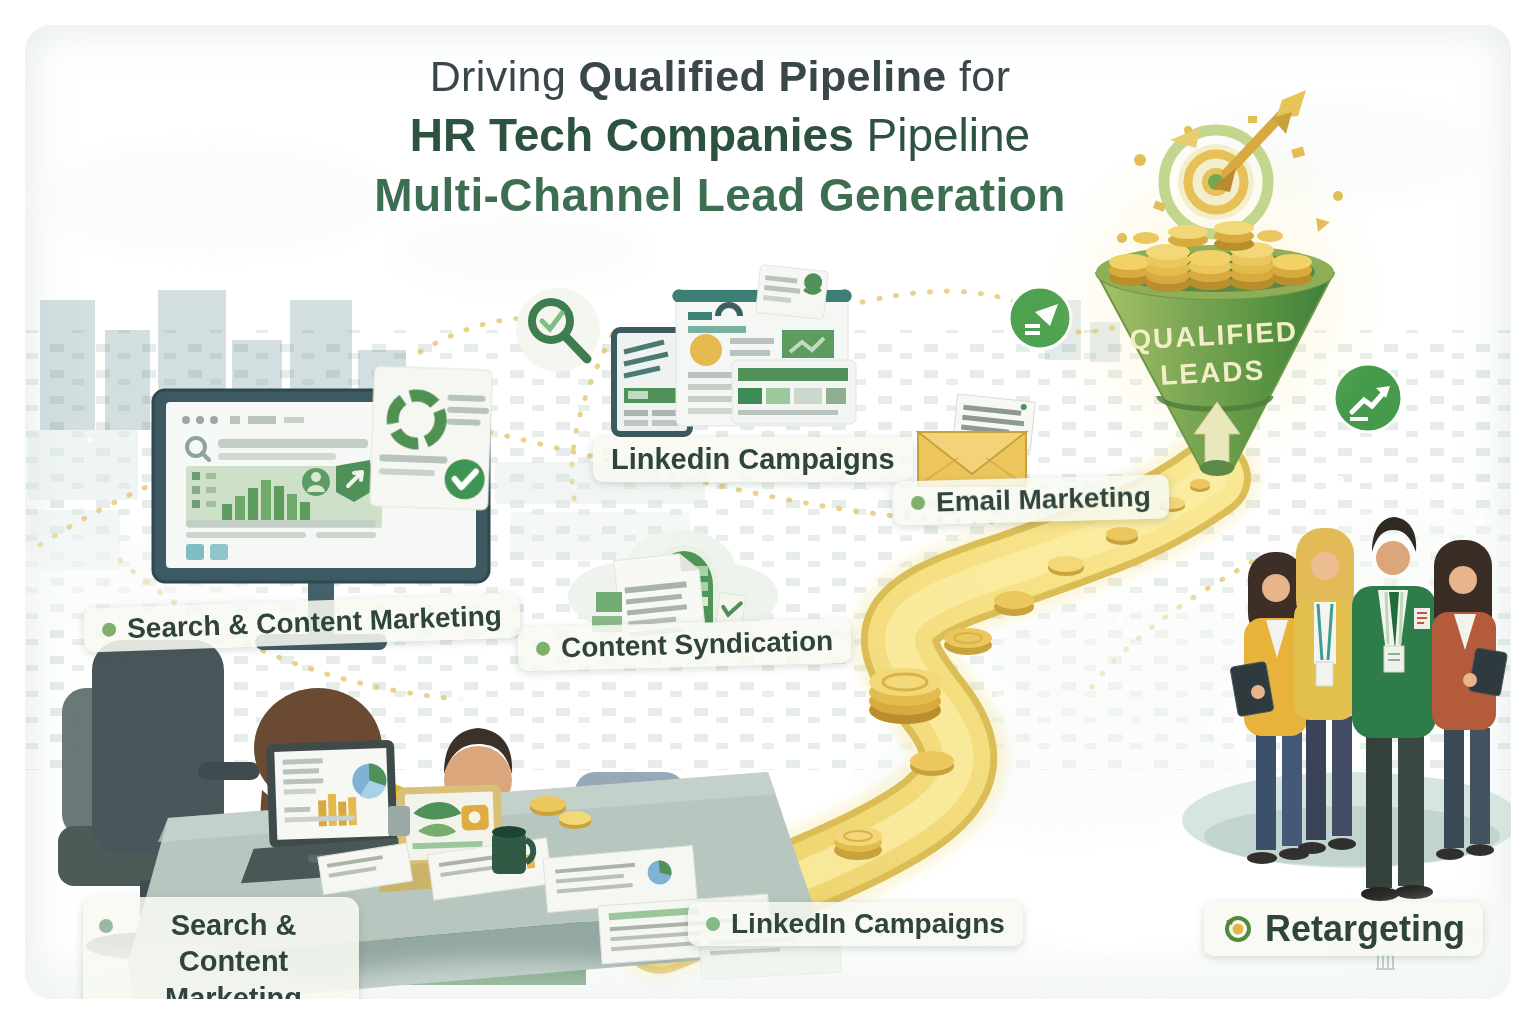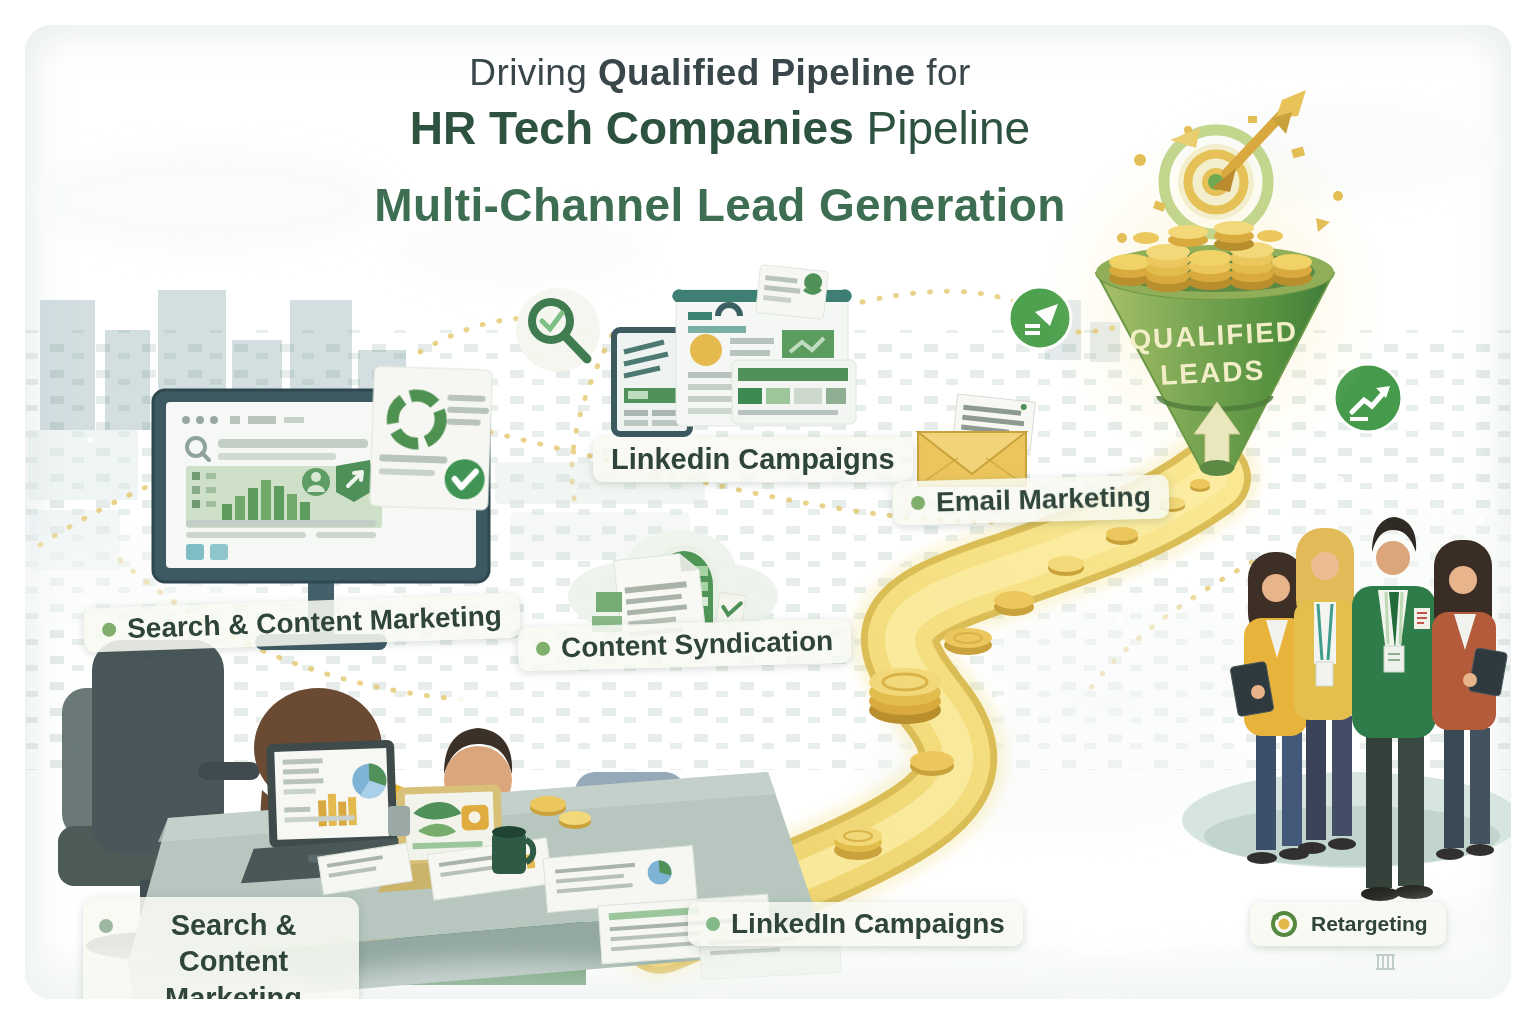--- a/index.html
+++ b/index.html
@@ -8,25 +8,25 @@
   .canvas{position:absolute;inset:25px;border-radius:26px;overflow:hidden;
     background:
       radial-gradient(900px 520px at 78% 6%, rgba(250,238,180,.95), rgba(250,238,180,0) 62%),
       radial-gradient(700px 420px at 96% 30%, rgba(242,226,150,.55), rgba(242,226,150,0) 65%),
       radial-gradient(800px 500px at 6% 90%, rgba(218,234,224,.85), rgba(218,234,224,0) 60%),
       linear-gradient(178deg,#e9edec 0%,#e5eceа 8%,#e2eae7 12%,#d4e1dc 20%,#b7cfc0 32%,#a2c2ad 44%,#97bba4 56%,#a3c2ae 68%,#b9d2c1 80%,#cfe0d3 92%,#dde9dd 100%);
     box-shadow: inset 0 0 46px rgba(170,190,185,.35);}
   .world{position:absolute;left:-25px;top:-25px;width:1536px;height:1024px;}
   svg.scene{position:absolute;left:0;top:0;}
   .title{position:absolute;left:290px;top:52px;width:860px;text-align:center;color:#39464a;}
-  .t1{font-size:37px;font-weight:400;letter-spacing:.4px;}
+  .t1{font-size:43px;font-weight:400;letter-spacing:.4px;}
   .t1 .b{font-weight:700;}
   .t2{font-size:46px;color:#2d5240;font-weight:400;margin-top:7px;}
   .t2 .b{font-weight:700;}
-  .t3{font-size:46px;color:#3d6e52;font-weight:700;margin-top:23px;letter-spacing:.4px;}
+  .t3{font-size:46px;color:#3d6e52;font-weight:700;margin-top:6px;letter-spacing:.4px;}
   .pill{position:absolute;display:inline-flex;align-items:center;gap:11px;
     background:rgba(247,249,241,.87);border-radius:10px;padding:6px 18px;
     box-shadow:0 2px 9px rgba(60,85,75,.22);color:#2f443b;font-weight:700;font-size:28px;white-space:nowrap;}
   .pill .dot{width:14px;height:14px;border-radius:50%;background:#7fae6d;flex:none;}
   .dot-gray{background:#9cb8a2 !important;}
   .dot-mid{background:#84b989 !important;}
   .pill-two{white-space:normal;text-align:center;border-radius:14px;padding:10px 16px;
     line-height:1.25;font-size:29px;width:244px;align-items:flex-start;}
   .pill-two .dot{margin-top:12px;}
   .ret-icon{width:32px;height:32px;flex:none;display:inline-block;}
@@ -661,21 +661,21 @@
   <div class="pill pill-two" style="left:83px;top:897px;">
     <span class="dot dot-gray"></span>
     <span>Search &amp; Content Marketing</span>
   </div>
 
   <div class="pill" style="left:688px;top:902px;">
     <span class="dot dot-mid"></span>
     <span>LinkedIn Campaigns</span>
   </div>
 
-  <div class="pill" style="left:1250px;top:902px;font-size:21px;">
+  <div class="pill" style="left:1204px;top:902px;font-size:36px;">
     <svg class="ret-icon" viewBox="0 0 32 32">
       <circle cx="16" cy="16" r="11" fill="none" stroke="#55883f" stroke-width="4"></circle>
       <circle cx="16" cy="16" r="5.5" fill="#e0b84a"></circle>
       <polygon points="4,8 12,4 10,12" fill="#55883f"></polygon>
     </svg>
     <span>Retargeting</span>
   </div>
 
   </div>
  </div>

